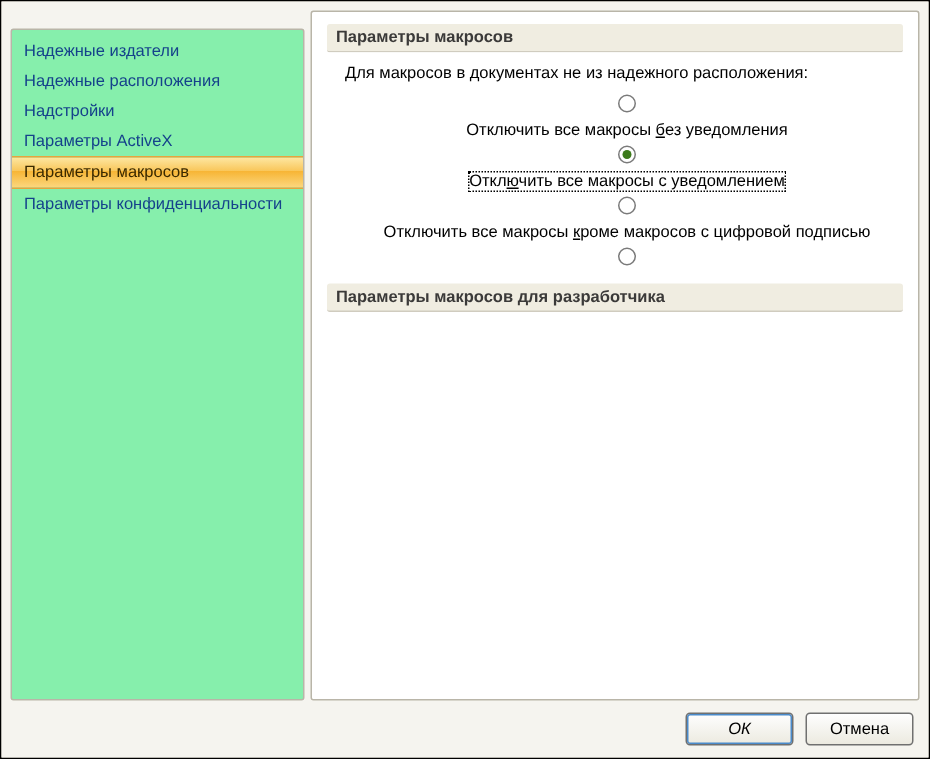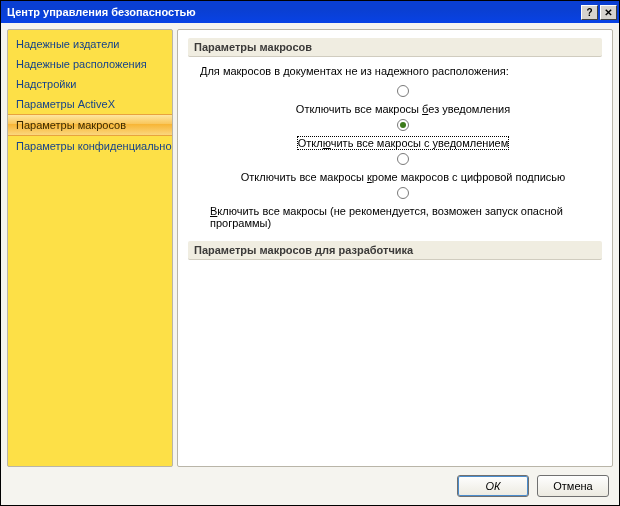--- a/index.html
+++ b/index.html
@@ -53,26 +53,27 @@
     background: #f5f4ef;
     padding: 6px;
   }
   .main-row {
     flex: 1;
     display: flex;
     gap: 4px;
     min-height: 0;
   }
   .sidebar {
-    width: 166px;
-    background: #fde047;
+    width: 196px;
+    background: #86efac;
     border: 1px solid #b9b5a8;
     border-radius: 2px;
     padding: 4px 0;
     overflow: hidden;
+    margin-top: 12px;
   }
   .sidebar-item {
     padding: 4px 8px;
     color: #15428b;
     cursor: default;
     font-size: 11px;
     white-space: nowrap;
   }
   .sidebar-item.selected {
     background: linear-gradient(to bottom, #fde7a1 0%, #f9c65a 45%, #f7b535 46%, #fbd77e 100%);
@@ -157,27 +158,20 @@
   .btn.default {
     box-shadow: 0 0 0 1px #4a8bcb inset;
     font-style: italic;
   }
 </style>
 </head>
 <body>
 
 <div class="window">
 
-  <div class="titlebar">
-    <span class="titlebar-title">Центр управления безопасностью</span>
-    <div class="titlebar-btns">
-      <div class="titlebar-btn">?</div>
-      <div class="titlebar-btn">✕</div>
-    </div>
-  </div>
 
   <div class="content-area">
     <div class="main-row">
 
       <div class="sidebar">
         <div class="sidebar-item">
           <span>Надежные издатели</span>
         </div>
         <div class="sidebar-item">
           <span>Надежные расположения</span>
@@ -212,21 +206,20 @@
             <span class="radio-label focus-rect"><span>Откл</span><span class="underline-letter">ю</span><span>чить все макросы с уведомлением</span></span>
           </div>
 
           <div class="radio-row">
             <span class="radio"></span>
             <span class="radio-label"><span>Отключить все макросы </span><span class="underline-letter">к</span><span>роме макросов с цифровой подписью</span></span>
           </div>
 
           <div class="radio-row">
             <span class="radio"></span>
-            <span class="radio-label"><span></span><span class="underline-letter">В</span><span>ключить все макросы (не рекомендуется, возможен запуск опасной программы)</span></span>
           </div>
         </div>
 
         <div class="section-header">Параметры макросов для разработчика</div>
 
       </div>
 
     </div>
 
     <div class="button-row">

